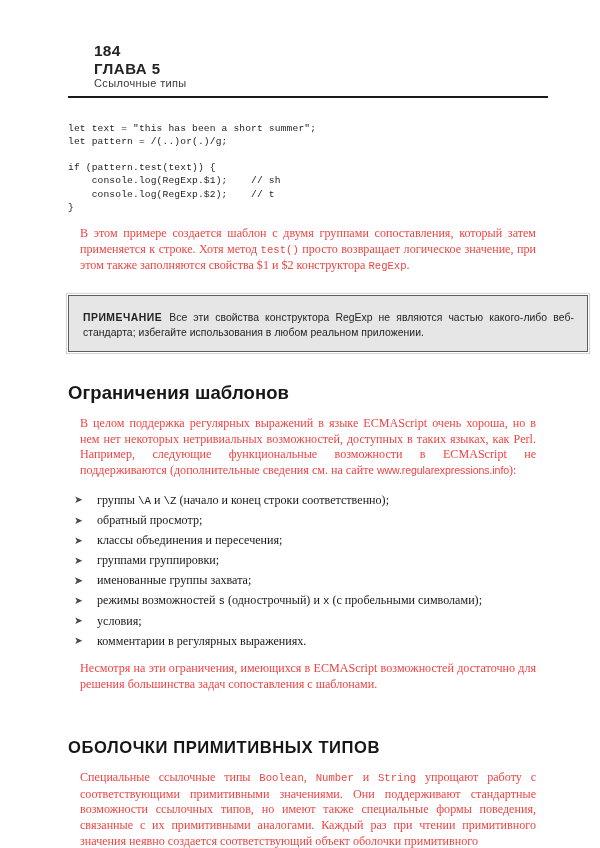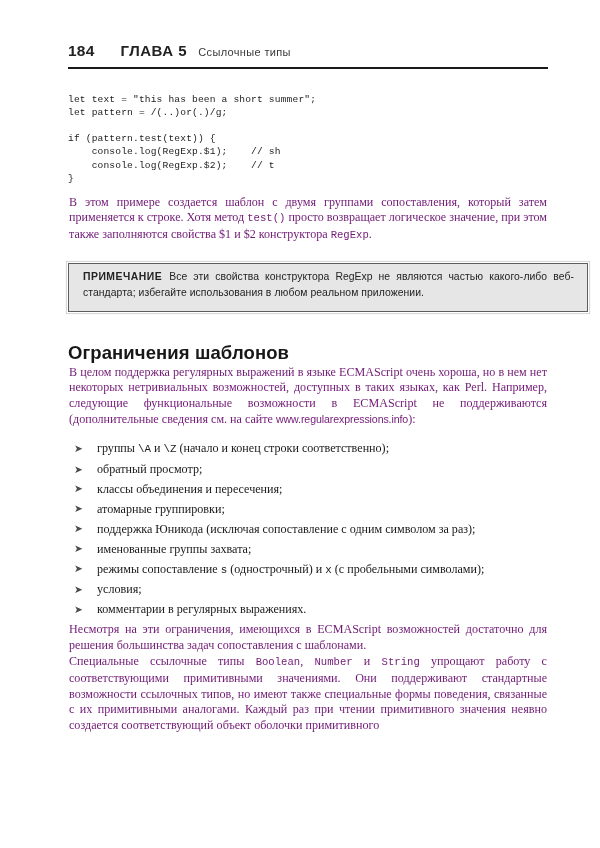--- a/index.html
+++ b/index.html
@@ -29,20 +29,21 @@
     width: 480px;
   }
 
   
   .runhead {
     display: flex;
     align-items: baseline;
     font-family: "Liberation Sans", sans-serif;
     color: #222;
     padding-bottom: 6px;
+    flex-direction: column;
   }
   .runhead .folio {
     font-size: 15.5px;
     font-weight: bold;
     letter-spacing: 0.2px;
   }
   .runhead .chapter {
     font-size: 15px;
     font-weight: bold;
     letter-spacing: 0.55px;
@@ -72,22 +73,22 @@
     margin-top: 24px;
     letter-spacing: 0.15px;
   }
 
   
   p.body {
     font-family: "Liberation Serif", serif;
     font-size: 12.1px;
     line-height: 15.6px;
     text-align: justify;
-    margin: 1px;
-    color: #701a75;
+    margin: 12px;
+    color: #ef4444;
   }
   .para-after-code { margin-top: 19px; }
   .para-after-head { margin-top: 11px; }
   .para-after-list { margin-top: 13px; }
   .para-after-h2   { margin-top: 12px; }
 
   code.inl {
     font-family: "Liberation Mono", "DejaVu Sans Mono", monospace;
     font-size: 10.6px;
     letter-spacing: 0px;
@@ -99,21 +100,21 @@
   }
 
   
   .notebox {
     margin-top: 20px;
     width: 520px;
     box-sizing: border-box;
     background: #e6e6e6;
     border: 1.4px solid #5d5d5d;
     box-shadow: 0 0 0 1.2px #ffffff, 0 0 0 2.1px #cfcfcf;
-    padding: 5px 13px 11px 14px;
+    padding: 14px 13px 11px 14px;
   }
   .notebox p {
     margin: 0;
     font-family: "Liberation Sans", sans-serif;
     font-size: 10.4px;
     line-height: 15.2px;
     color: #232323;
     letter-spacing: 0.06px;
     text-align: justify;
   }
@@ -200,27 +201,28 @@
     </div>
 
     <h1 class="h1">Ограничения шаблонов</h1>
 
     <p class="body para-after-head"><span>В целом поддержка регулярных выражений в языке ECMAScript очень хороша, но в нем нет некоторых нетривиальных возможностей, доступных в таких языках, как Perl. Например, следующие функциональные возможности в ECMAScript не поддерживаются (дополнительные сведения см. на сайте </span><span class="url">www.regularexpressions.info</span><span>):</span></p>
 
     <ul class="bullets">
       <li><span class="arrow">➤</span><span>группы </span><code class="inl">\A</code><span> и </span><code class="inl">\Z</code><span> (начало и конец строки соответственно);</span></li>
       <li><span class="arrow">➤</span><span>обратный просмотр;</span></li>
       <li><span class="arrow">➤</span><span>классы объединения и пересечения;</span></li>
-      <li><span class="arrow">➤</span><span>атомарные группировки;</span></li>
-      <li><span class="arrow">➤</span><span>поддержка Юникода (исключая сопоставление с одним символом за раз);</span></li>
+      <li><span class="arrow">➤</span><span>группами группировки;</span></li>
+      <li><span class="arrow">➤</span></li>
       <li><span class="arrow">➤</span><span>именованные группы захвата;</span></li>
-      <li><span class="arrow">➤</span><span>режимы сопоставление </span><code class="inl">s</code><span> (однострочный) и </span><code class="inl">x</code><span> (с пробельными символами);</span></li>
+      <li><span class="arrow">➤</span><span>режимы возможностей </span><code class="inl">s</code><span> (однострочный) и </span><code class="inl">x</code><span> (с пробельными символами);</span></li>
       <li><span class="arrow">➤</span><span>условия;</span></li>
       <li><span class="arrow">➤</span><span>комментарии в регулярных выражениях.</span></li>
     </ul>
 
     <p class="body para-after-list">Несмотря на эти ограничения, имеющихся в ECMAScript возможностей достаточно для решения большинства задач сопоставления с шаблонами.</p>
 
+    <h2 class="h2">ОБОЛОЧКИ ПРИМИТИВНЫХ ТИПОВ</h2>
 
     <p class="body para-after-h2"><span>Специальные ссылочные типы </span><code class="inl">Boolean</code><span>, </span><code class="inl">Number</code><span> и </span><code class="inl">String</code><span> упрощают работу с соответствующими примитивными значениями. Они поддерживают стандартные возможности ссылочных типов, но имеют также специальные формы поведения, связанные с их примитивными аналогами. Каждый раз при чтении примитивного значения неявно создается соответствующий объект оболочки примитивного</span></p>
 
   </div>
 </div>
 
 </body></html>

